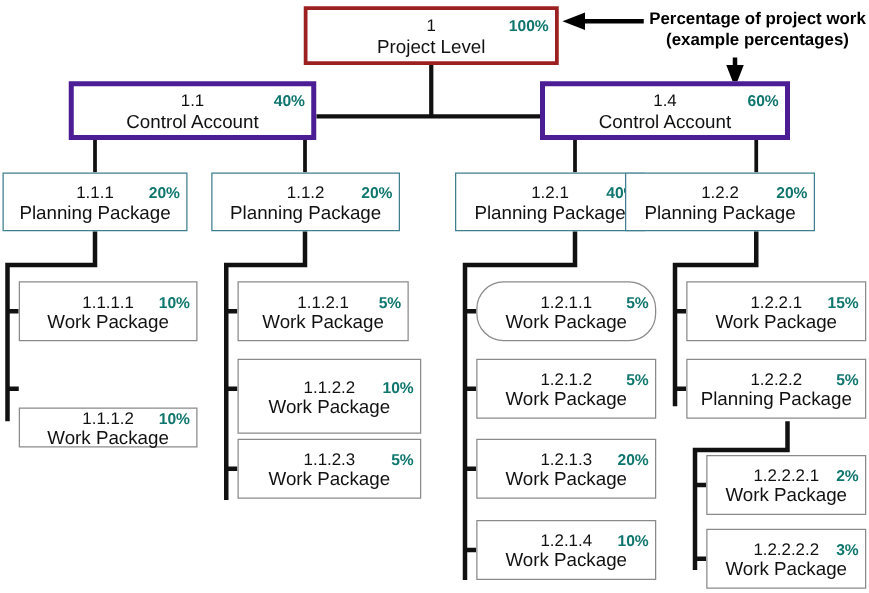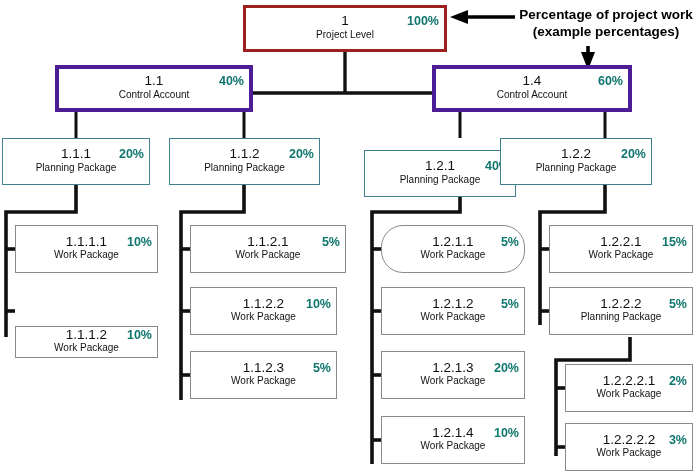--- a/index.html
+++ b/index.html
@@ -13,21 +13,21 @@
 
   .node{position:absolute;background:#ffffff;box-sizing:border-box;z-index:2;
         display:flex;flex-direction:column;justify-content:center;}
   .node .row1{position:relative;height:50%;display:flex;align-items:flex-end;
               justify-content:center;}
   .node .row2{height:50%;display:flex;align-items:flex-start;
               justify-content:center;}
   .code{font-size:13.5px;color:#111;line-height:1.05;}
   .pct{position:absolute;right:5px;bottom:0;font-size:12.5px;font-weight:bold;
        color:#0f766e;line-height:1.05;}
-  .label{font-size:10px;color:#111;line-height:1.15;}
+  .label{font-size:15px;color:#111;line-height:1.15;}
 
   .lvl-project{border:3px solid #9d2020;}
   .lvl-control{border:4px solid #4c1d95;}
   .lvl-planning{border:1.6px solid #3f7f8e;}
   .lvl-work{border:1.6px solid #8a8a8a;}
 
   .note{position:absolute;z-index:3;font-size:13.5px;font-weight:bold;
         color:#000000;line-height:1.28;text-align:center;}
 </style>
 </head>
@@ -129,21 +129,21 @@
   <div class="node lvl-planning" style="left:169px;top:138px;width:151px;height:47px;">
     <div class="row1">
       <span class="code">1.1.2</span>
       <span class="pct">20%</span>
     </div>
     <div class="row2">
       <span class="label">Planning Package</span>
     </div>
   </div>
 
-  <div class="node lvl-planning" style="left:364px;top:138px;width:152px;height:47px;margin-top:12px;">
+  <div class="node lvl-planning" style="left:364px;top:138px;width:152px;height:47px;">
     <div class="row1">
       <span class="code">1.2.1</span>
       <span class="pct">40%</span>
     </div>
     <div class="row2">
       <span class="label">Planning Package</span>
     </div>
   </div>
 
   <div class="node lvl-planning" style="left:500px;top:138px;width:152px;height:47px;">
@@ -169,31 +169,31 @@
   <div class="node lvl-work" style="left:15px;top:287px;width:143px;height:32px;margin-top:39px;">
     <div class="row1">
       <span class="code">1.1.1.2</span>
       <span class="pct">10%</span>
     </div>
     <div class="row2">
       <span class="label">Work Package</span>
     </div>
   </div>
 
-  <div class="node lvl-work" style="left:190px;top:225px;width:156px;height:48px;">
+  <div class="node lvl-work" style="left:190px;top:225px;width:137px;height:48px;">
     <div class="row1">
       <span class="code">1.1.2.1</span>
       <span class="pct">5%</span>
     </div>
     <div class="row2">
       <span class="label">Work Package</span>
     </div>
   </div>
 
-  <div class="node lvl-work" style="left:190px;top:287px;width:147px;height:48px;">
+  <div class="node lvl-work" style="left:190px;top:287px;width:147px;height:60px;">
     <div class="row1">
       <span class="code">1.1.2.2</span>
       <span class="pct">10%</span>
     </div>
     <div class="row2">
       <span class="label">Work Package</span>
     </div>
   </div>
 
   <div class="node lvl-work" style="left:190px;top:351px;width:147px;height:48px;">

